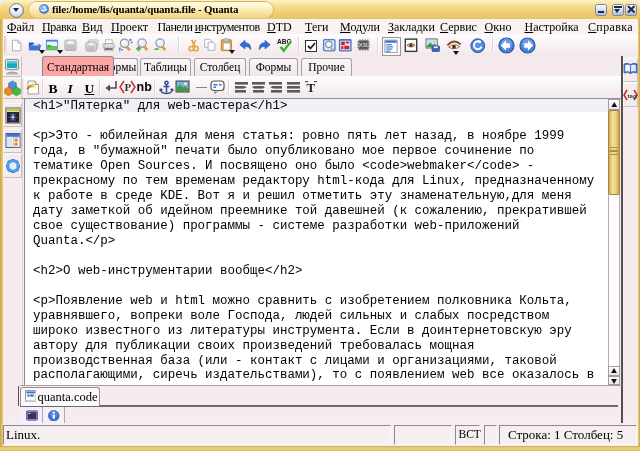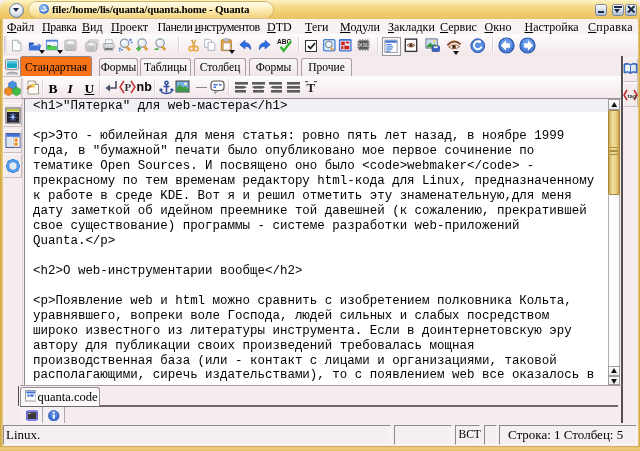--- a/index.html
+++ b/index.html
@@ -14,21 +14,21 @@
 .tab{font:11.5px "Liberation Serif",serif;text-align:center;border:1px solid #a99fa5;border-bottom:none;border-radius:3px 3px 0 0;background:linear-gradient(#faf6f8,#efe6ea)}
 .dockbtn{width:19px;height:24px;border:1px solid #c9c0c3;border-top-color:#fcf8f9;border-left-color:#fcf8f9;background:#f4ebed}
 .panel{border:1px solid;border-color:#8f888e #fbf7f9 #fbf7f9 #8f888e;background:#f6eff1}
 .ptext{font:13px "Liberation Serif",serif;white-space:nowrap}
 </style>
 </head>
 <body>
 
 <div class="a" id="titlebar" style="left:0;top:0;width:640px;height:19px;background:linear-gradient(#fdf3c6,#f8e09a 25%,#f1cf74 60%,#edc768 90%,#e9c160);border-radius:8px 8px 0 0"></div>
 <div class="a" id="bubble" style="left:28px;top:1px;width:246px;height:17.5px;background:linear-gradient(#fffdef,#fdf0c0 40%,#f6d98c 85%,#f3d17e);border-radius:9px;border:1px solid rgba(190,150,60,.55)"></div>
-<div class="a" id="titletext" style="left:52px;top:3px;font:bold 11px 'Liberation Serif',serif;letter-spacing:-0.2px;white-space:nowrap">file:/home/lis/quanta/quanta.home - Quanta</div>
+<div class="a" id="titletext" style="left:52px;top:3px;font:bold 11px 'Liberation Serif',serif;letter-spacing:-0.2px;white-space:nowrap">file:/home/lis/quanta/quanta.file - Quanta</div>
 
 <svg style="left:38px;top:3px" width="12" height="12" viewBox="0 0 12 12">
     <circle cx="6" cy="6" r="5" fill="#4a7fd4"></circle>
     <circle cx="5" cy="5" r="3.4" fill="#7fb2ef"></circle>
     <path d="M3 7 Q6 9 9 6" stroke="#fff" stroke-width="1.2" fill="none"></path>
     <circle cx="6.5" cy="4.5" r="1.6" fill="#cfe4fa"></circle>
   </svg>
 
 <div class="a" style="left:8.5px;top:2.5px;width:15px;height:15px;border-radius:50%;background:radial-gradient(circle at 45% 30%,#ffffff,#e6edf4 50%,#a5b6cc 88%,#8a9cb2);border:1px solid #6c7f99"></div>
 <div class="a" style="left:12.6px;top:8.3px;width:0;height:0;border-left:3.4px solid transparent;border-right:3.4px solid transparent;border-top:4.2px solid #1c2742"></div>
@@ -247,21 +247,21 @@
 
 <svg class="a" style="left:519px;top:37px" width="17" height="17" viewBox="0 0 18 18">
       <circle cx="9" cy="9" r="8" fill="#4a7fd8" stroke="#2c55a8" stroke-width="1.2"></circle>
       <circle cx="9" cy="7.5" r="5.8" fill="#6a9ae6"></circle>
       <path d="M5.5 6.5 v5 L9.5 11.5 v3 L15 9 L9.5 3.5 v3 Z" fill="#fff"></path>
     </svg>
 </div>
 
 <div class="a" id="tabrow" style="left:2.5px;top:55.5px;width:635px;height:20.5px;background:#f5ebee"></div>
 <div class="a" style="left:22px;top:75.5px;width:600px;height:1px;background:#b3aab0"></div>
-<div class="a tab" style="left:20px;top:55.5px;width:72px;height:20.5px;background:#f97316;line-height:20px;z-index:2;border-color:#8f8790">Стандартная</div>
+<div class="a tab" style="left:42px;top:55.5px;width:72px;height:20.5px;background:#fca5a5;line-height:20px;z-index:2;border-color:#8f8790">Стандартная</div>
 <div class="a tab" style="left:99px;top:57.5px;width:39px;height:18px;line-height:17px">Формы</div>
 <div class="a tab" style="left:140px;top:57.5px;width:51px;height:24px;line-height:17px">Таблицы</div>
 <div class="a tab" style="left:194px;top:57.5px;width:52px;height:18px;line-height:17px">Столбец</div>
 <div class="a tab" style="left:249px;top:57.5px;width:49px;height:18px;line-height:17px">Формы</div>
 <div class="a tab" style="left:301px;top:57.5px;width:51px;height:26px;line-height:17px">Прочие</div>
 
 <div class="a" id="toolbar2" style="left:22px;top:76px;width:615px;height:21.5px;background:linear-gradient(#fefdfd,#f7eff1 60%,#f2e8ea)"></div>
 <div class="a" style="left:21px;top:78px;width:3px;height:17px;background:linear-gradient(90deg,#cfc6cb,#f6f0f3)"></div>
 <div id="tb2icons">
 

